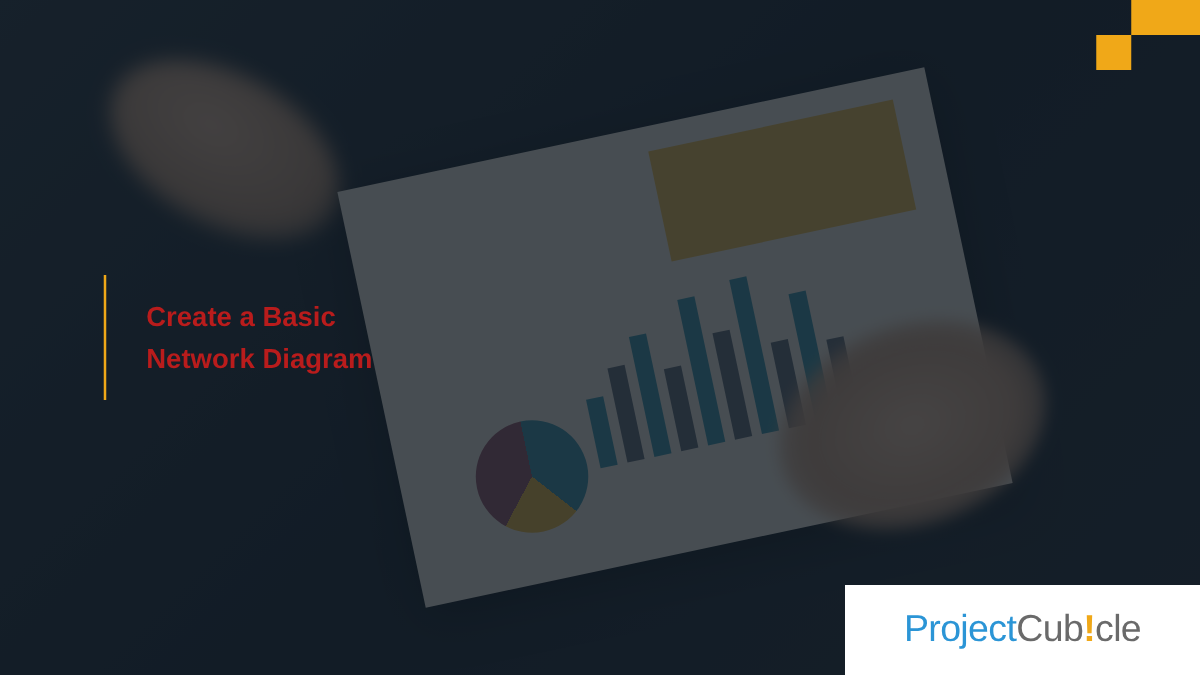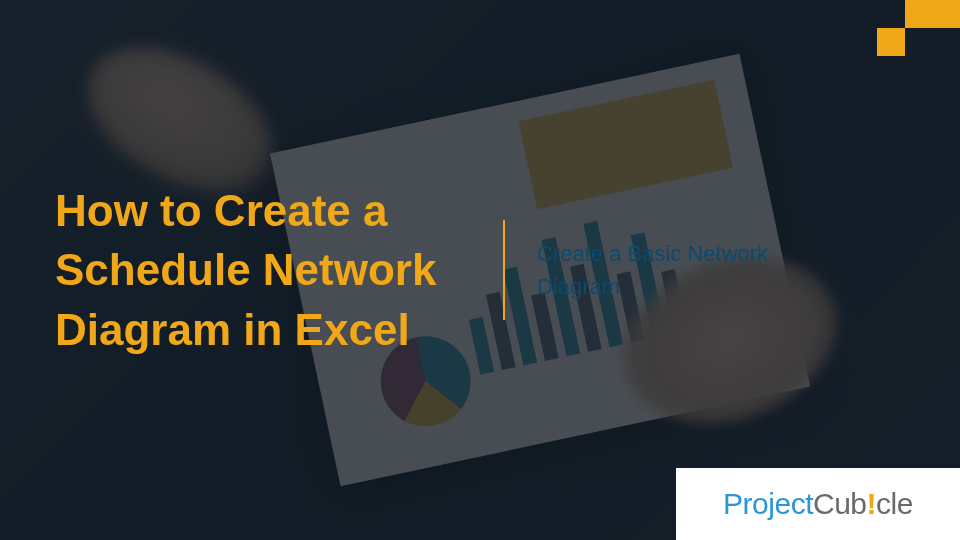--- a/index.html
+++ b/index.html
@@ -146,23 +146,23 @@
       line-height: 1.35;
       max-width: 420px;
     }
     .divider {
       width: 2px;
       height: 100px;
       background: #f0a818;
       margin: 0 32px 0 28px;
     }
     .subtitle {
-      color: #0c4a6e;
+      color: #b91c1c;
       font-size: 22px;
-      font-weight: 400;
+      font-weight: 700;
       line-height: 1.5;
       max-width: 240px;
     }
     .logo-box {
       position: absolute;
       bottom: 0;
       right: 0;
       width: 284px;
       height: 72px;
       background: #ffffff;
@@ -216,21 +216,20 @@
   </div>
   <div class="bg-overlay"></div>
 </div>
 
 <div class="corner-squares">
   <div class="square-large"></div>
   <div class="square-small"></div>
 </div>
 
 <div class="content">
-  <h1 class="main-title">How to Create a Schedule Network Diagram in Excel</h1>
   <div class="divider"></div>
   <p class="subtitle">Create a Basic Network Diagram</p>
 </div>
 
 <div class="logo-box">
   <div class="logo-text">
     <span class="logo-project">Project</span><span class="logo-cub">Cub</span><span class="logo-i">!</span><span class="logo-cle">cle</span>
   </div>
 </div>
 

